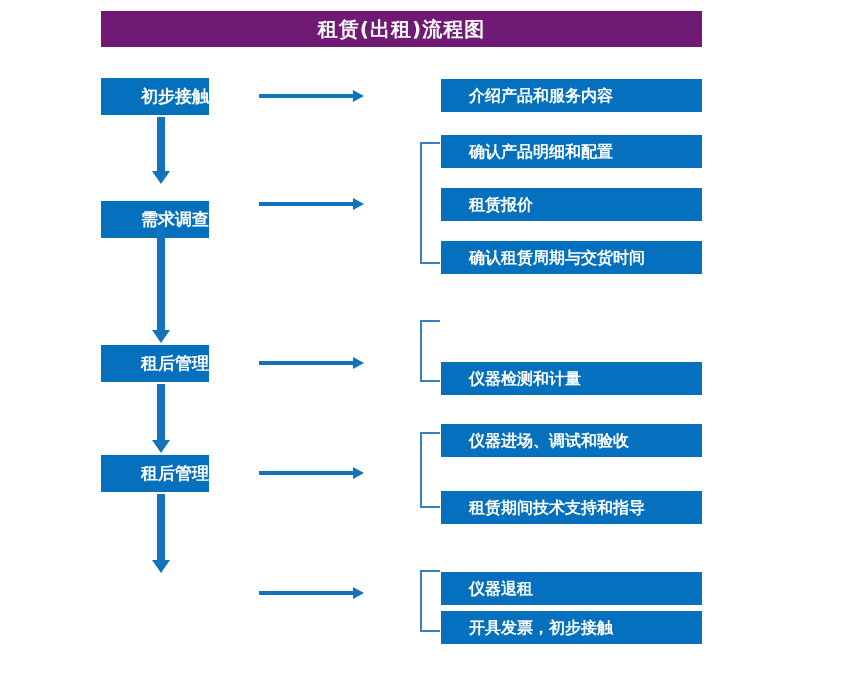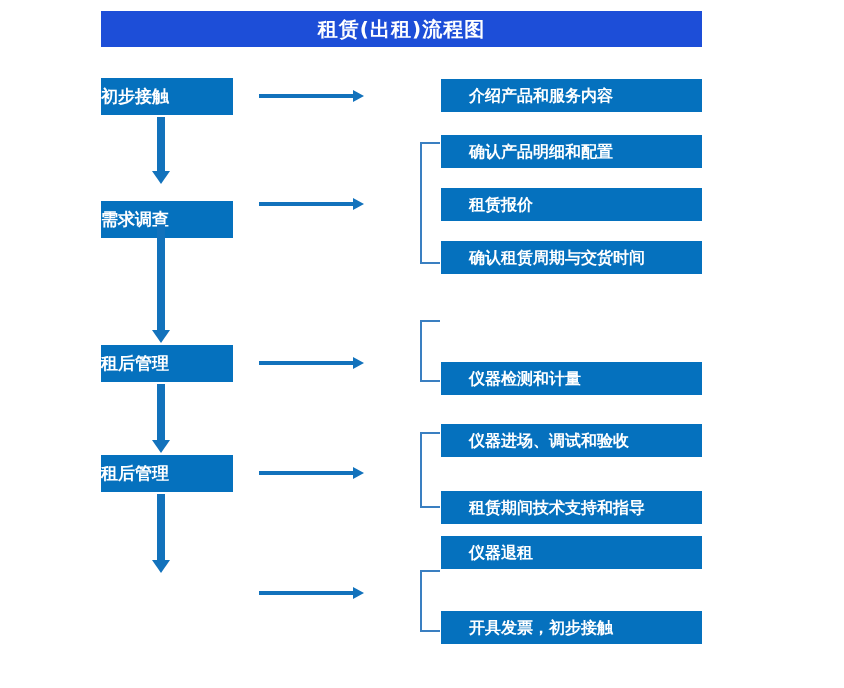--- a/index.html
+++ b/index.html
@@ -18,43 +18,44 @@
     overflow: hidden;
   }
 
   
   .title-bar {
     position: absolute;
     left: 101px;
     top: 11px;
     width: 601px;
     height: 36px;
-    background: #1d4ed8;
+    background: #701a75;
     display: flex;
     align-items: center;
     justify-content: center;
   }
   .title-bar .title-text {
     color: #ffffff;
     font-size: 20px;
     font-weight: bold;
     letter-spacing: 1px;
     line-height: 1;
   }
 
   
   .stage-box {
     position: absolute;
     left: 101px;
-    width: 132px;
+    width: 100px;
     height: 37px;
     background: #0571be;
     display: flex;
     align-items: center;
-    justify-content: flex-start;
+    justify-content: flex-end;
+    padding-left: 8px;
   }
   .stage-box .stage-label {
     color: #ffffff;
     font-size: 17px;
     font-weight: bold;
     line-height: 1;
     white-space: nowrap;
   }
 
   
@@ -214,20 +215,20 @@
     <svg width="105" height="14" viewBox="0 0 105 14">
       <line x1="0" y1="7" x2="94" y2="7" stroke="#1272bc" stroke-width="4"></line>
       <polygon points="94,1 105,7 94,13" fill="#1272bc"></polygon>
     </svg>
   </div>
   <div class="bracket" style="top:570px;height:62px">
     <svg width="22" height="62" viewBox="0 0 22 62" preserveAspectRatio="none">
       <path d="M 21 1 L 2 1 L 2 61 L 21 61" fill="none" stroke="#3a7fc1" stroke-width="2"></path>
     </svg>
   </div>
-  <div class="task-box" style="top:536px">
+  <div class="task-box" style="top:572px">
     <span class="task-label">仪器退租</span>
   </div>
   <div class="task-box" style="top:611px">
     <span class="task-label">开具发票，初步接触</span>
   </div>
 
 </div>
 
 </body></html>

